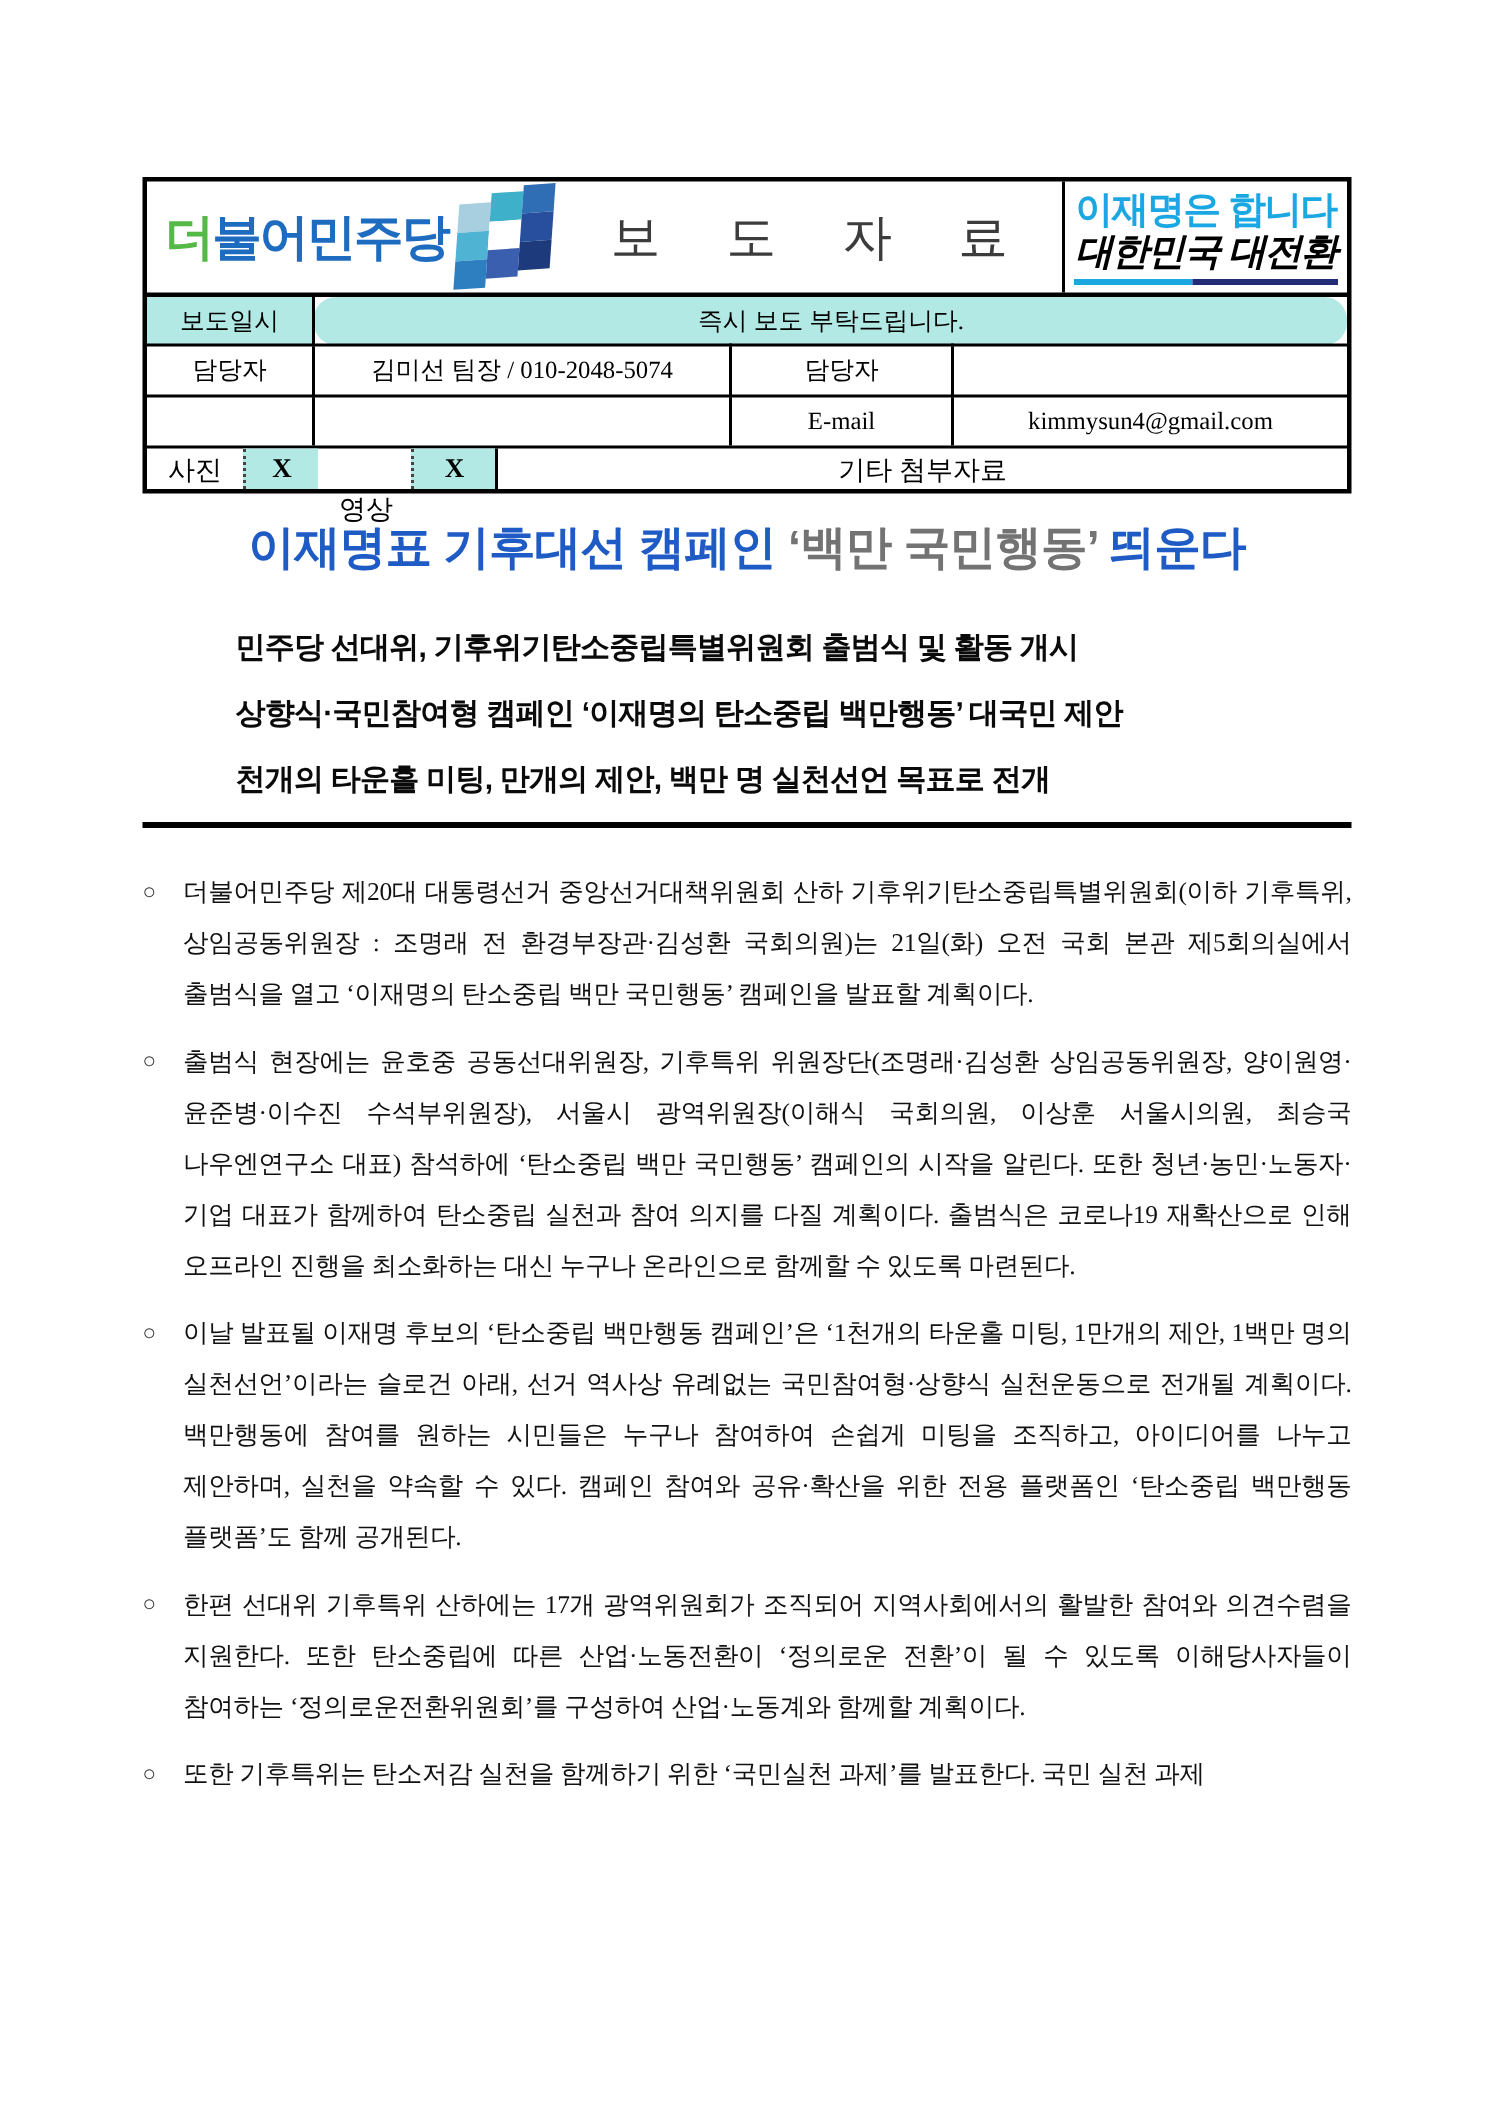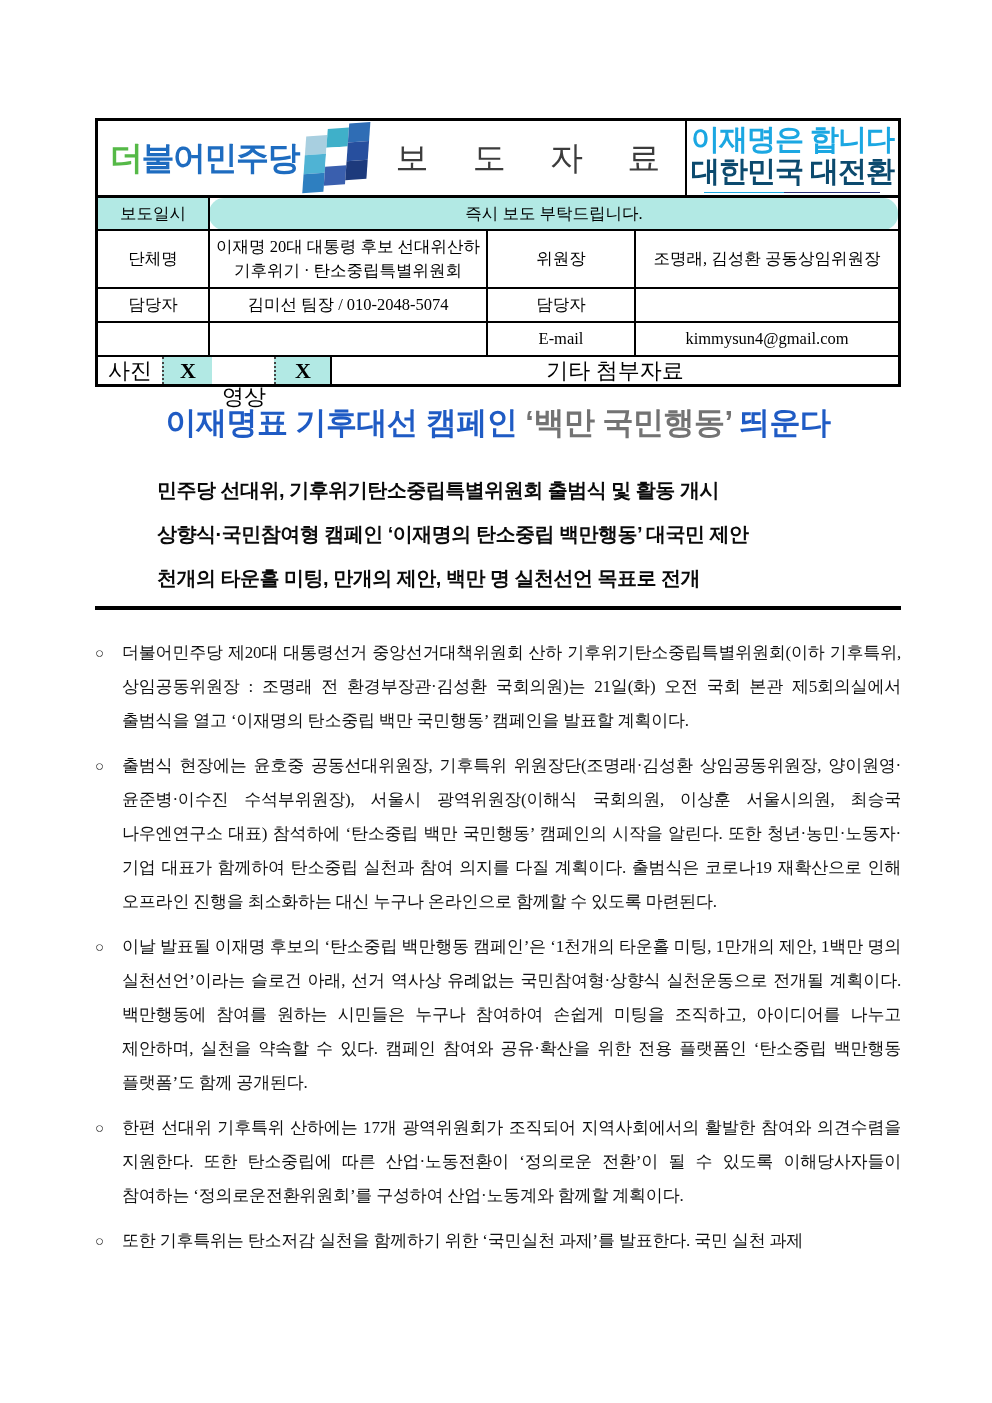--- a/index.html
+++ b/index.html
@@ -40,25 +40,25 @@
     font-family: "Liberation Serif", serif;
     font-size: 33px; color: #3c3c3c; letter-spacing: 18px; text-indent: 18px;
     white-space: nowrap;
   }
   .hdr-right {
     flex: 1; display: flex; flex-direction: column;
     align-items: center; justify-content: center; padding: 2px 4px;
   }
   .slogan {
     font-family: "Liberation Sans", sans-serif;
-    font-weight: 800; font-size: 29px; line-height: 1.12;
+    font-weight: 800; font-size: 25px; line-height: 1.12;
     letter-spacing: -1px; white-space: nowrap;
   }
   .slogan-1 { color: #1ba7e2; }
-  .slogan-2 { color: #0c4a6e; }
+  .slogan-2 { color: #000000; font-style: italic; }
   .slogan-underline { display: flex; width: 176px; height: 4px; margin-top: 4px; }
   .slogan-underline .u1 { width: 45%; background: #1ba7e2; }
   .slogan-underline .u2 { width: 55%; background: #232c77; }
 
   table.info-table { width: 100%; border-collapse: collapse; table-layout: fixed;
     font-size: 16.5px; }
   table.info-table td {
     border: 2px solid #000; text-align: center; vertical-align: middle;
     padding: 2px 6px; overflow: hidden; margin-left: 40px;
   }
@@ -66,21 +66,21 @@
   table.info-table tr td:last-child  { border-right: 0; border-radius: 15px; }
   table.info-table tr:first-child td { border-top: 0; }
   table.info-table tr:last-child td  { border-bottom: 0; }
   .teal { background: #b2e9e4; }
   .row-release td { height: 27px; font-weight: 400; }
   .row-org td { height: 52px; }
   .row-contact td, .row-email td { height: 28px; }
   .cell-2line div { line-height: 1.45; }
 
   .attach-row { display: flex; border-top: 2px solid #000; height: 27px;
-    font-size: 22px; align-items: stretch; }
+    font-size: 18px; align-items: stretch; }
   .attach-row .ar-cell { display: flex; align-items: center; justify-content: center;
     box-sizing: border-box; }
   .ar-photo { width: 64px; }
   .ar-x1 { width: 50px; border-left: 2px dotted #444; background: #b2e9e4; font-weight: 700; }
   .ar-video { width: 62px; border-left: 2px solid #000; margin-top: 40px; }
   .ar-x2 { width: 56px; border-left: 2px dotted #444; background: #b2e9e4; font-weight: 700; }
   .ar-etc { flex: 1; border-left: 2px solid #000; justify-content: flex-start;
     }
 
   
@@ -155,29 +155,20 @@
             <col style="width:111px">
             <col style="width:278px">
             <col style="width:148px">
             <col>
           </colgroup>
         <tbody>
             <tr class="row-release">
           <td class="teal">보도일시</td>
           <td class="teal" colspan="3">즉시 보도 부탁드립니다.</td>
         </tr>
-        <tr class="row-org">
-          <td>단체명</td>
-          <td class="cell-2line">
-            <div>이재명 20대 대통령 후보 선대위산하</div>
-            <div>기후위기 · 탄소중립특별위원회</div>
-          </td>
-          <td>위원장</td>
-          <td>조명래, 김성환 공동상임위원장</td>
-        </tr>
         <tr class="row-contact">
           <td>담당자</td>
           <td>김미선 팀장 / 010-2048-5074</td>
           <td>담당자</td>
           <td></td>
         </tr>
         <tr class="row-email">
           <td></td>
           <td></td>
           <td>E-mail</td>

